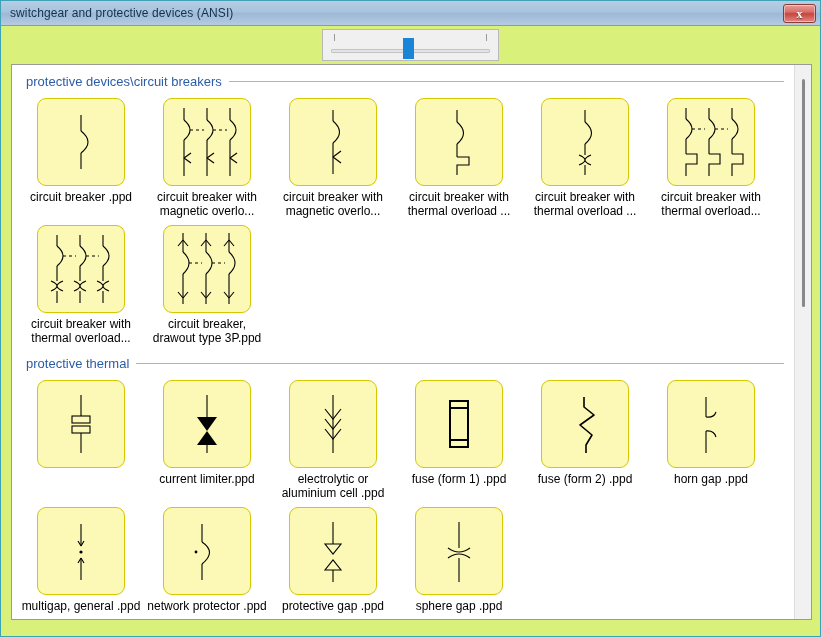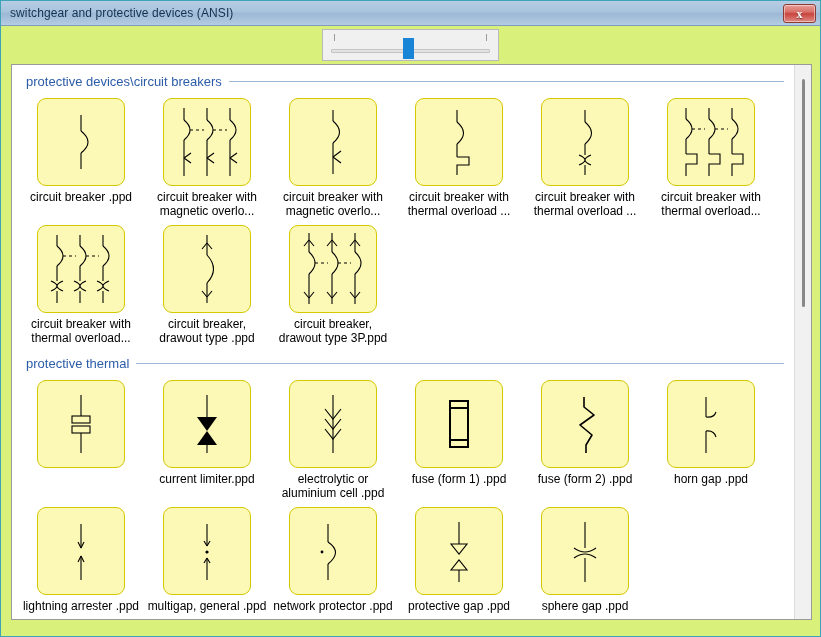--- a/index.html
+++ b/index.html
@@ -305,32 +305,20 @@
       <path d="M56 50 q12 5 0 10 M68 50 q-12 5 0 10" stroke="#000" fill="none" stroke-width="1.1"></path>
       <line x1="62" y1="60" x2="62" y2="72" stroke="#000" fill="none" stroke-width="1.1"></line>
       <line x1="22" y1="25" x2="35" y2="25" stroke="#000" fill="none" stroke-width="1.1" stroke-dasharray="3,3"></line>
       <line x1="45" y1="25" x2="58" y2="25" stroke="#000" fill="none" stroke-width="1.1" stroke-dasharray="3,3"></line>
               </svg>
        </div>
        <div class="caption">circuit breaker with thermal overload...</div>
           </div>
           <div class="item">
             <div class="tile">
-         <svg width="70" height="76" viewBox="0 0 70 76">
-      <line x1="35" y1="4" x2="35" y2="24" stroke="#000" fill="none" stroke-width="1.1"></line>
-      <path d="M35 12 l-5 6 M35 12 l5 6" stroke="#000" fill="none" stroke-width="1.1"></path>
-      <path d="M35 24 Q48 38 35 52" stroke="#000" fill="none" stroke-width="1.1"></path>
-      <line x1="35" y1="52" x2="35" y2="72" stroke="#000" fill="none" stroke-width="1.1"></line>
-      <path d="M35 66 l-5 -6 M35 66 l5 -6" stroke="#000" fill="none" stroke-width="1.1"></path>
-              </svg>
-       </div>
-       <div class="caption">circuit breaker, drawout type .ppd</div>
-          </div>
-          <div class="item">
-            <div class="tile">
          <svg width="80" height="78" viewBox="0 0 80 78">
       <line x1="16" y1="3" x2="16" y2="22" stroke="#000" fill="none" stroke-width="1.1"></line>
       <path d="M16 10 l-5 6 M16 10 l5 6" stroke="#000" fill="none" stroke-width="1.1"></path>
       <path d="M16 22 Q28 33 16 44" stroke="#000" fill="none" stroke-width="1.1"></path>
       <line x1="16" y1="44" x2="16" y2="74" stroke="#000" fill="none" stroke-width="1.1"></line>
       <path d="M16 68 l-5 -6 M16 68 l5 -6" stroke="#000" fill="none" stroke-width="1.1"></path>
                 <line x1="39" y1="3" x2="39" y2="22" stroke="#000" fill="none" stroke-width="1.1"></line>
       <path d="M39 10 l-5 6 M39 10 l5 6" stroke="#000" fill="none" stroke-width="1.1"></path>
       <path d="M39 22 Q51 33 39 44" stroke="#000" fill="none" stroke-width="1.1"></path>
       <line x1="39" y1="44" x2="39" y2="74" stroke="#000" fill="none" stroke-width="1.1"></line>
@@ -409,31 +397,20 @@
       <path d="M30 28 q8 1 10 -5" stroke="#000" fill="none" stroke-width="1.1"></path>
       <line x1="30" y1="42" x2="30" y2="64" stroke="#000" fill="none" stroke-width="1.1"></line>
       <path d="M30 42 q8 -1 10 6" stroke="#000" fill="none" stroke-width="1.1"></path>
               </svg>
        </div>
        <div class="caption">horn gap .ppd</div>
           </div>
           <div class="item">
             <div class="tile">
          <svg width="70" height="70" viewBox="0 0 70 70">
-      <line x1="35" y1="8" x2="35" y2="32" stroke="#000" fill="none" stroke-width="1.1"></line>
-      <path d="M35 32 l-3 -6 M35 32 l3 -6" stroke="#000" fill="none" stroke-width="1.1"></path>
-      <line x1="35" y1="40" x2="35" y2="64" stroke="#000" fill="none" stroke-width="1.1"></line>
-      <path d="M35 40 l-3 6 M35 40 l3 6" stroke="#000" fill="none" stroke-width="1.1"></path>
-              </svg>
-       </div>
-       <div class="caption">lightning arrester .ppd</div>
-          </div>
-          <div class="item">
-            <div class="tile">
-         <svg width="70" height="70" viewBox="0 0 70 70">
       <line x1="35" y1="8" x2="35" y2="30" stroke="#000" fill="none" stroke-width="1.1"></line>
       <circle cx="35" cy="36" r="1.6" fill="#000"></circle>
       <line x1="35" y1="42" x2="35" y2="64" stroke="#000" fill="none" stroke-width="1.1"></line>
       <path d="M35 42 l-3 5 M35 42 l3 5" stroke="#000" fill="none" stroke-width="1.1"></path>
       <path d="M35 30 l-3 -5 M35 30 l3 -5" stroke="#000" fill="none" stroke-width="1.1"></path>
               </svg>
        </div>
        <div class="caption">multigap, general .ppd</div>
           </div>
           <div class="item">

